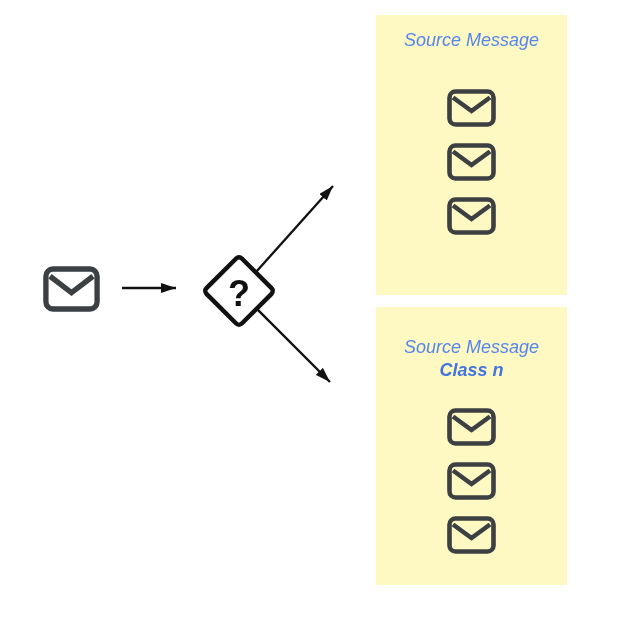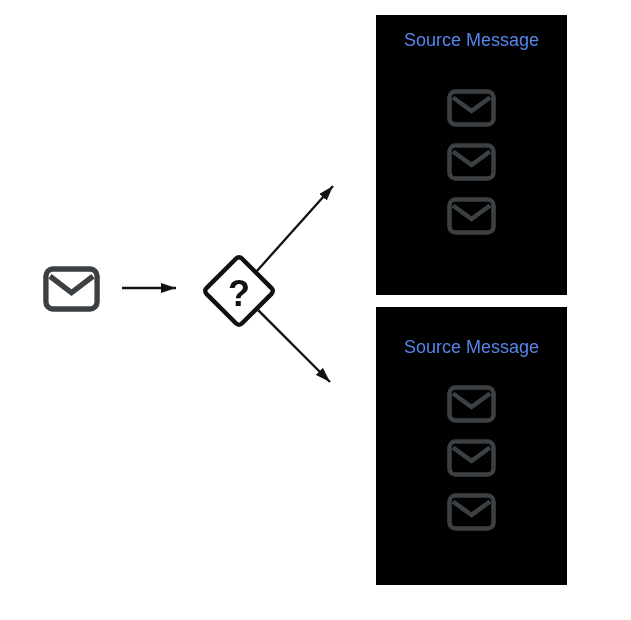--- a/index.html
+++ b/index.html
@@ -26,24 +26,25 @@
     position: absolute;
     left: 43px;
     top: 266px;
     width: 57px;
     height: 46px;
   }
   .panel {
     position: absolute;
     left: 376px;
     width: 191px;
-    background: #000000;
+    background: #fef9c3;
     display: flex;
     flex-direction: column;
     align-items: center;
+    font-style: italic;
   }
   .panel-1 { top: 15px;  height: 280px; }
   .panel-2 { top: 307px; height: 278px; }
   .panel-title {
     font-size: 18px;
     line-height: 23px;
     color: #5585ec;
     font-weight: 400;
     text-align: center;
     width: 100%;
@@ -116,20 +117,21 @@
           <use href="#mail"></use>
         </svg>
       <svg width="49" height="38" viewBox="0 0 49 38">
           <use href="#mail"></use>
         </svg>
     </div>
   </div>
 
   <div class="panel panel-2">
     <div class="panel-title">Source Message</div>
+    <div class="panel-subtitle">Class n</div>
     <div class="mail-stack">
       <svg width="49" height="38" viewBox="0 0 49 38">
           <use href="#mail"></use>
         </svg>
       <svg width="49" height="38" viewBox="0 0 49 38">
           <use href="#mail"></use>
         </svg>
       <svg width="49" height="38" viewBox="0 0 49 38">
           <use href="#mail"></use>
         </svg>

